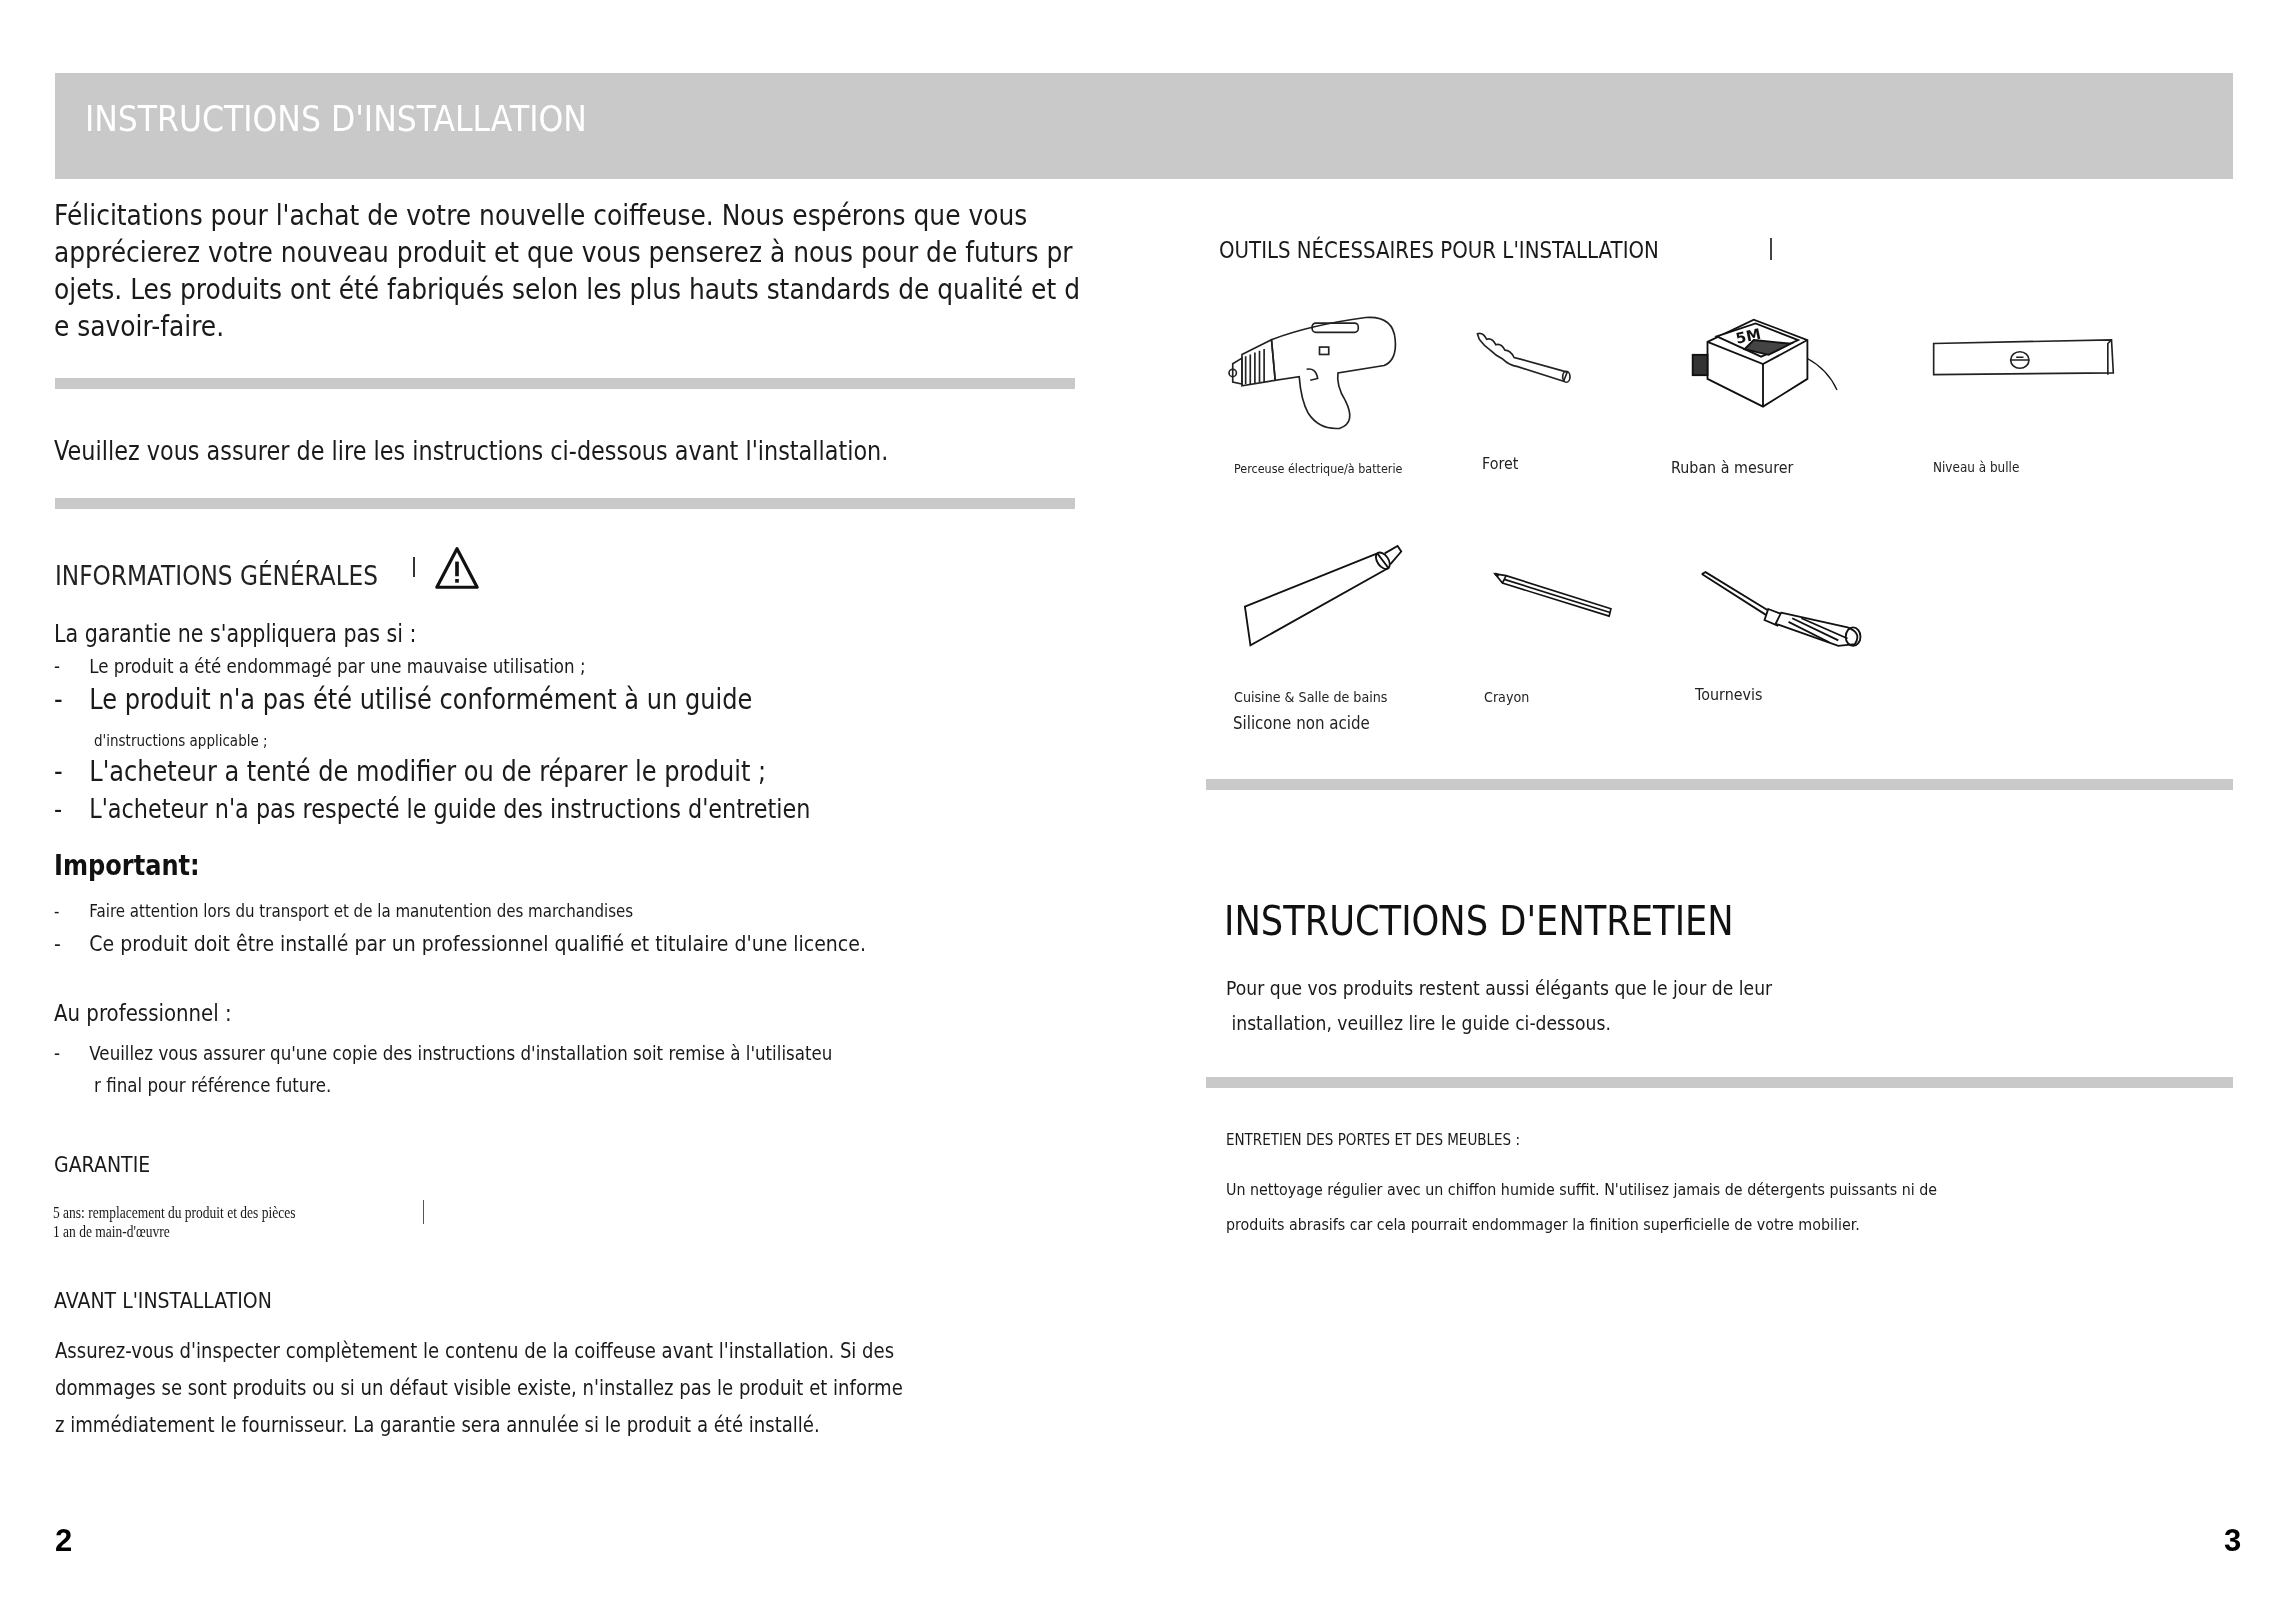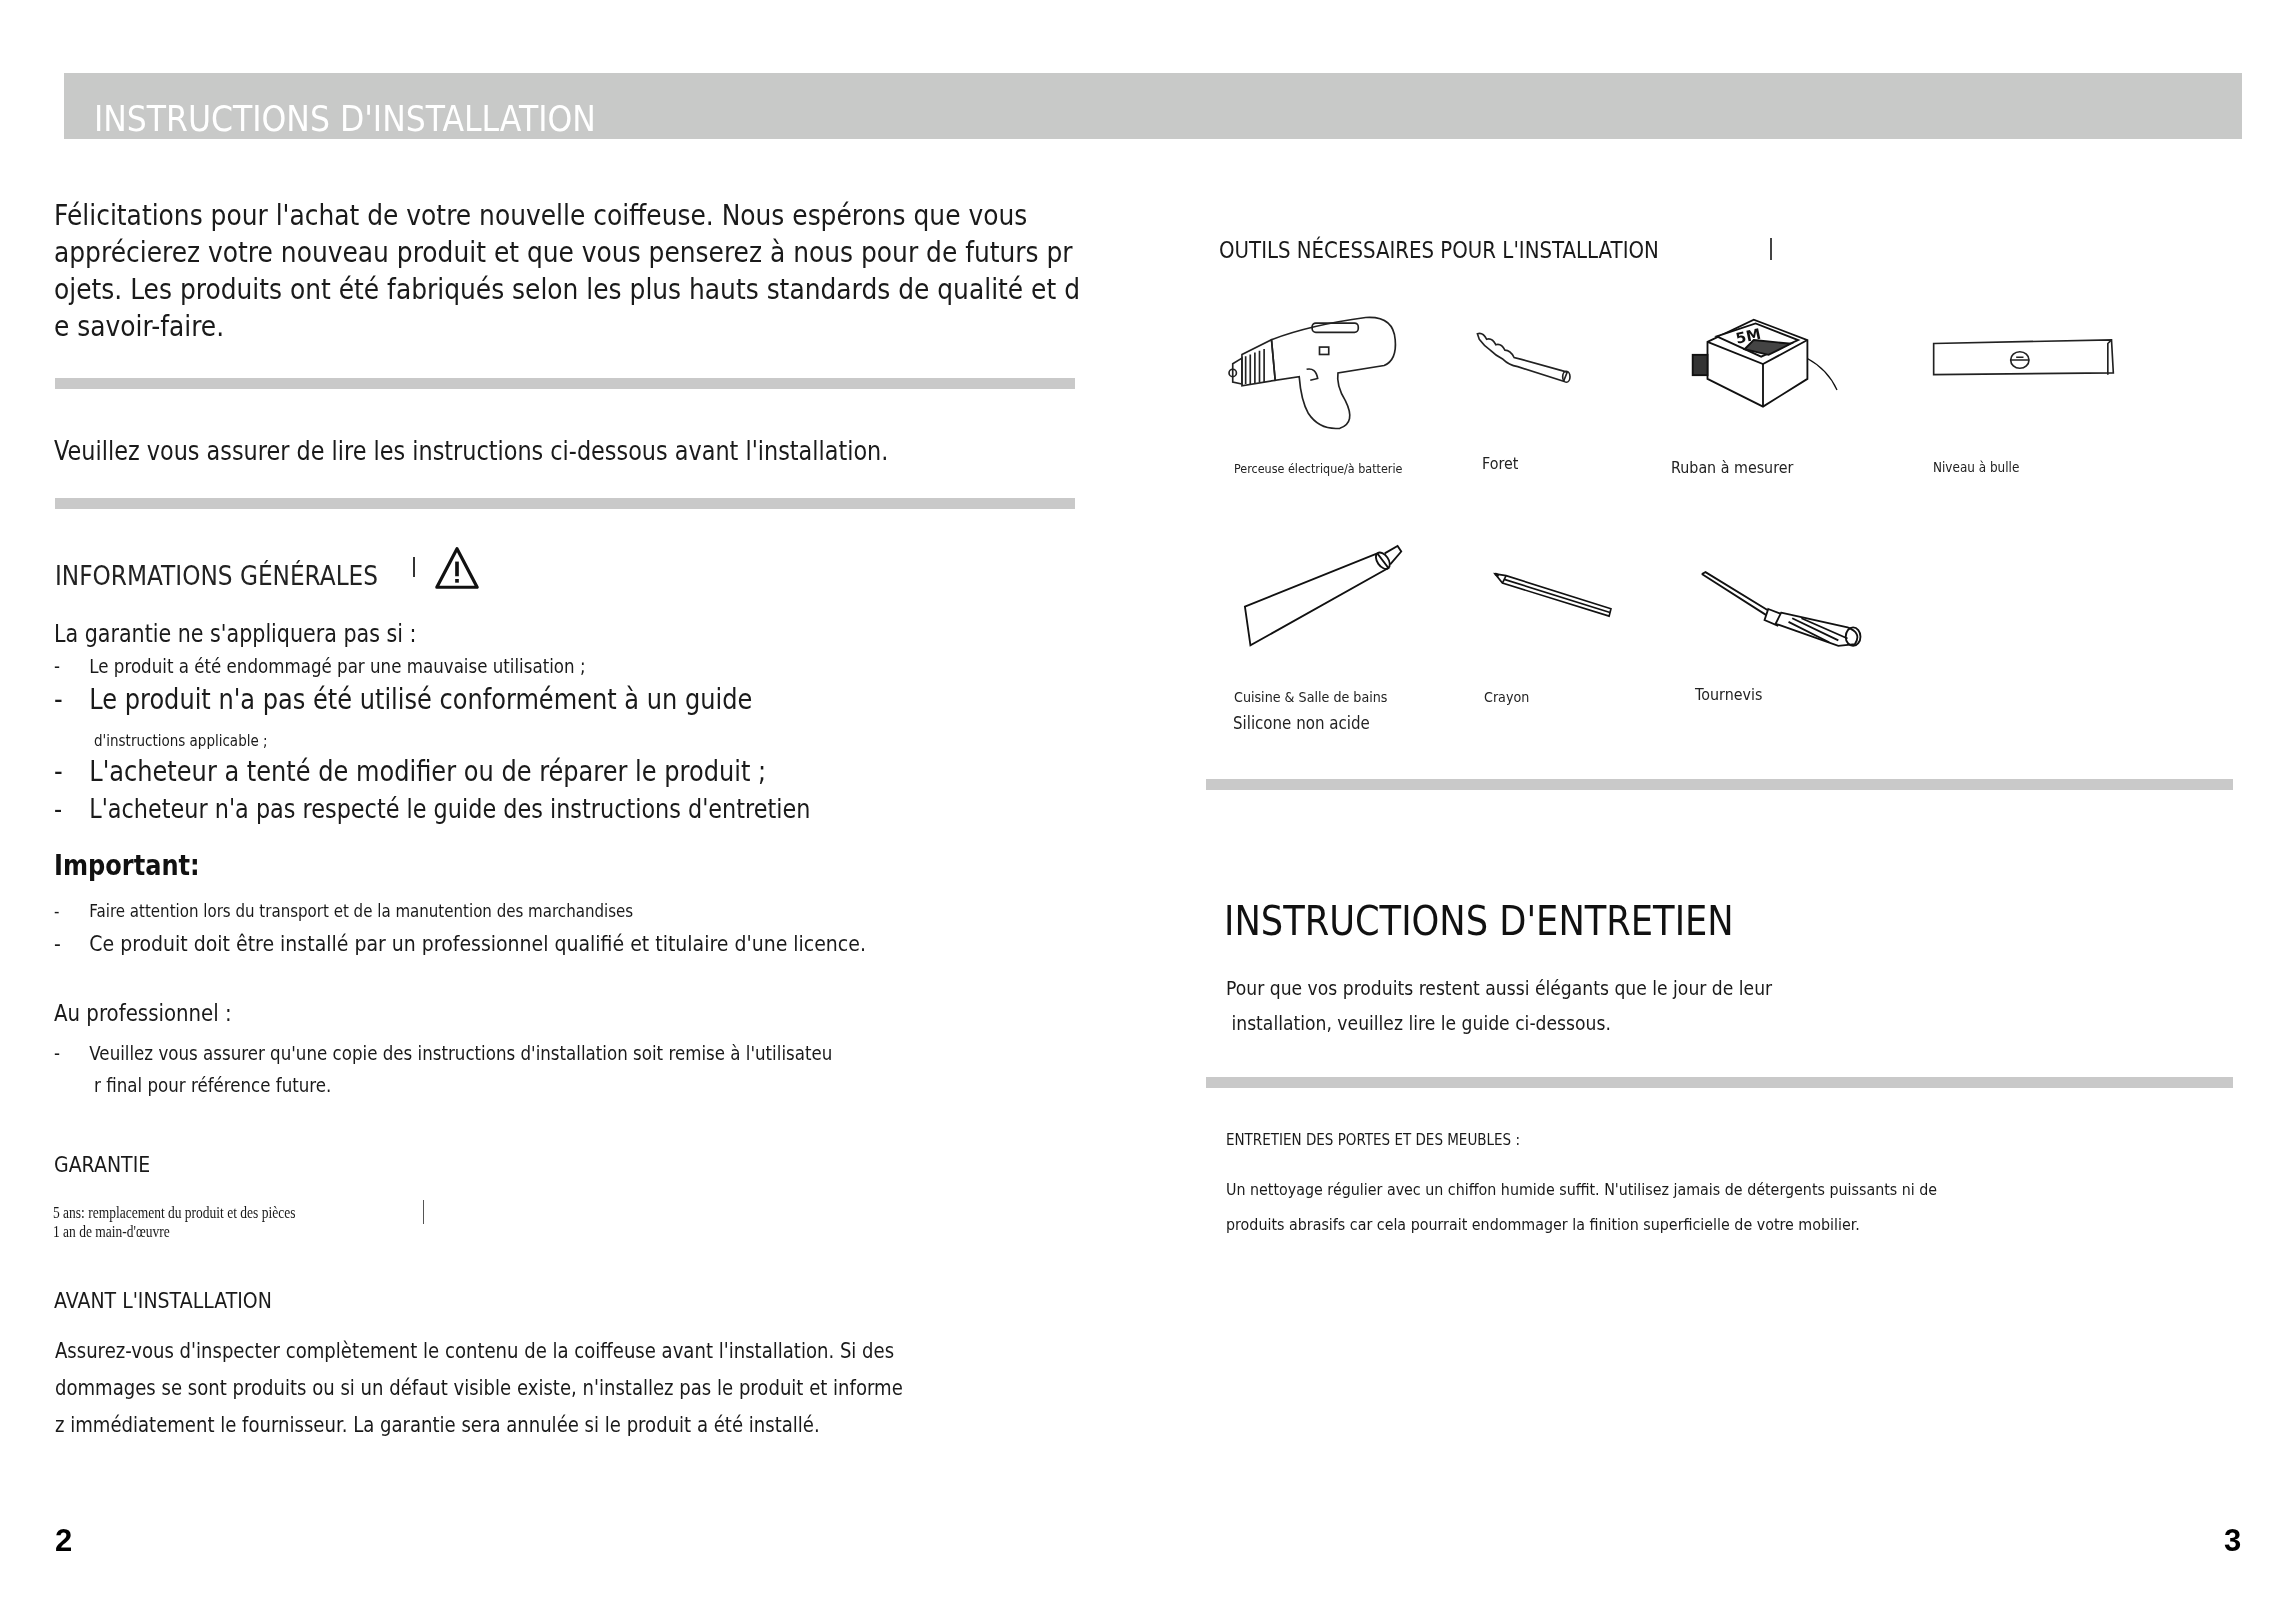--- a/index.html
+++ b/index.html
@@ -2,23 +2,22 @@
 <html style="font-size:14.8px"><head>
 <meta charset="utf-8">
 <style>
   html, body { margin: 0; padding: 0; background: #ffffff; }
   body {
     width: 2290px; height: 1619px; position: relative; overflow: hidden;
     font-family: "DejaVu Sans", "Liberation Sans", sans-serif; color: #1a1a1a;
   }
   .abs { position: absolute; white-space: nowrap; }
   .header-bar {
-    position: absolute; left: 55px; top: 73px; width: 2178px; height: 66px;
+    position: absolute; left: 55px; top: 73px; width: 2178px; height: 106px;
     background: #c8c9c8;
-    margin-left: 9px;
   }
   .header-title {
     position: absolute; left: 30px; top: 26px; font-size: 35px; color: #ffffff;
     letter-spacing: 0px; font-family: "DejaVu Sans", sans-serif;
     transform: scaleX(0.9); transform-origin: left center;
   }
   .divider { position: absolute; height: 11px; background: #c9c9c9; }
   .cond { transform: scaleX(0.86); transform-origin: left top; }
   .para { font-size: 28px; line-height: 37px; }
   .h-sec { font-size: 25px; color: #222; }

